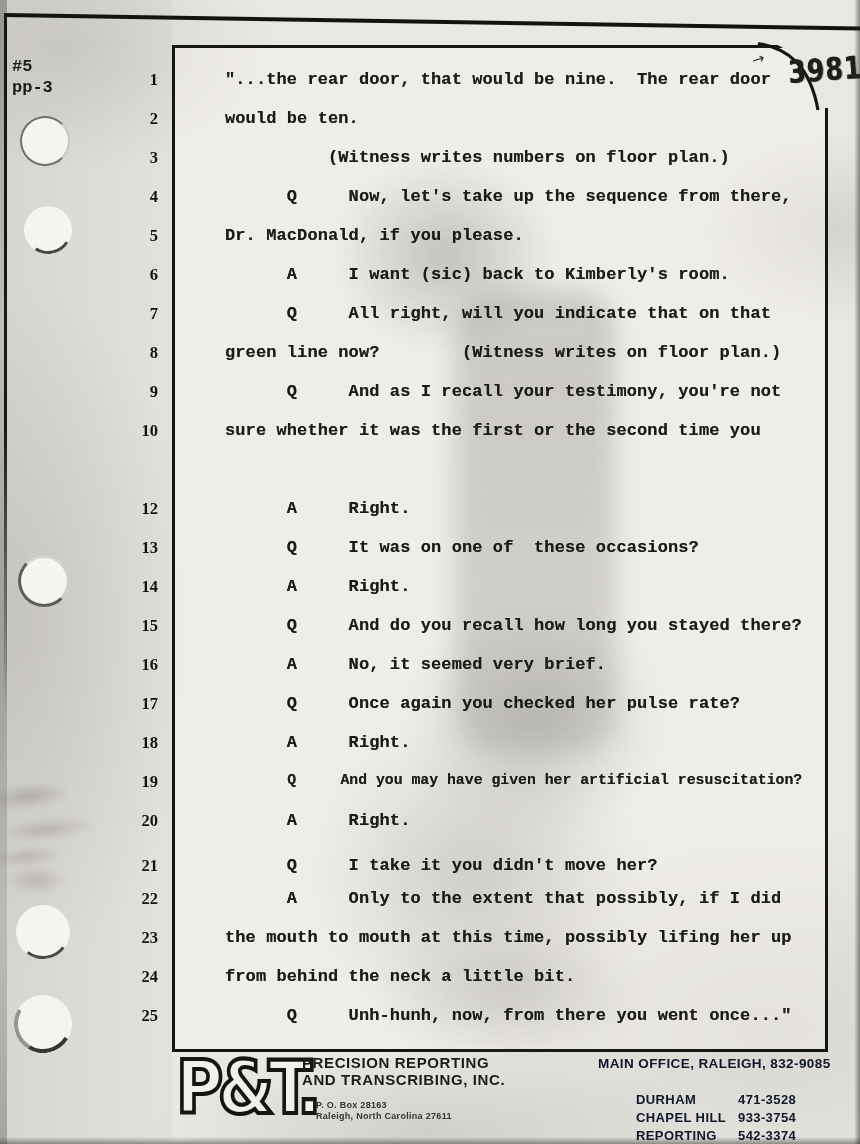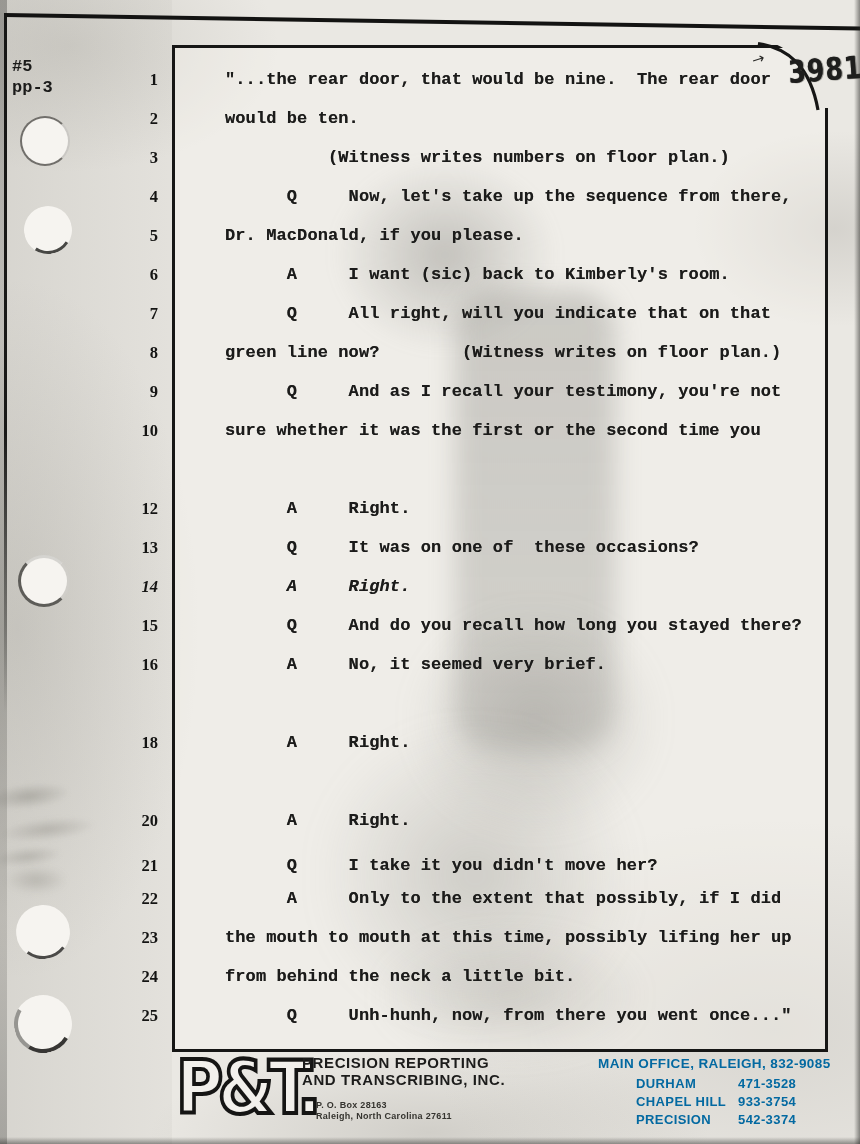--- a/index.html
+++ b/index.html
@@ -106,23 +106,23 @@
     font-family:"DejaVu Sans",sans-serif;font-weight:800;font-size:70px;line-height:74px;
     color:#f2f0ec;-webkit-text-stroke:4px #151514;letter-spacing:-6px;
     transform:scale(.92,1.04);transform-origin:left top;}
   .company{position:absolute;left:302px;top:6px;
     font-family:"Liberation Sans",sans-serif;font-weight:700;font-size:15px;line-height:17px;
     color:#1c1c1b;letter-spacing:.6px;}
   .pobox{position:absolute;left:316px;top:52px;
     font-family:"Liberation Sans",sans-serif;font-weight:700;font-size:9px;line-height:11px;
     color:#35342f;letter-spacing:.3px;}
   .offices{position:absolute;left:598px;top:8px;width:240px;
-    font-family:"Liberation Sans",sans-serif;font-weight:700;color:#0369a1;}
+    font-family:"Liberation Sans",sans-serif;font-weight:700;color:#0f172a;}
   .main-office{font-size:13.5px;letter-spacing:.4px;white-space:nowrap;}
-  .office-rows{margin-top:4px;margin-left:38px;}
+  .office-rows{margin-top:20px;margin-left:38px;}
   .office-row{display:flex;font-size:13px;line-height:18px;letter-spacing:.4px;}
   .office-city{width:102px;}
   .office-phone{width:80px;}
 </style>
 </head>
 <body>
 
 <div class="page">
 
   <div class="left-margin-shade"></div>
@@ -200,35 +200,43 @@
         <span class="ltext">sure whether it was the first or the second time you</span>
       </div>
       <div class="tline" style="top: 499px;">
         <span class="lnum">12</span>
         <span class="ltext">      A     Right.</span>
       </div>
       <div class="tline" style="top: 538px;">
         <span class="lnum">13</span>
         <span class="ltext">      Q     It was on one of  these occasions?</span>
       </div>
-      <div class="tline" style="top: 577px; font-style: italic;">
+      <div class="tline" style="top: 577px;">
         <span class="lnum">14</span>
         <span class="ltext">      A     Right.</span>
       </div>
       <div class="tline" style="top: 616px;">
         <span class="lnum">15</span>
         <span class="ltext">      Q     And do you recall how long you stayed there?</span>
       </div>
       <div class="tline" style="top: 655px; padding-left: 39px;">
         <span class="lnum">16</span>
         <span class="ltext">      A     No, it seemed very brief.</span>
       </div>
+      <div class="tline" style="top: 694px;">
+        <span class="lnum">17</span>
+        <span class="ltext">      Q     Once again you checked her pulse rate?</span>
+      </div>
       <div class="tline" style="top: 733px;">
         <span class="lnum">18</span>
         <span class="ltext">      A     Right.</span>
+      </div>
+      <div class="tline condensed" style="top: 772px;">
+        <span class="lnum">19</span>
+        <span class="ltext">       Q     And you may have given her artificial resuscitation?</span>
       </div>
       <div class="tline" style="top: 811px;">
         <span class="lnum">20</span>
         <span class="ltext">      A     Right.</span>
       </div>
       <div class="tline" style="top: 856px;">
         <span class="lnum">21</span>
         <span class="ltext">      Q     I take it you didn't move her?</span>
       </div>
       <div class="tline" style="top: 889px;">
@@ -264,21 +272,21 @@
       <div class="office-rows" id="office-rows">
           <div class="office-row">
             <span class="office-city">DURHAM</span>
             <span class="office-phone">471-3528</span>
           </div>
           <div class="office-row">
             <span class="office-city">CHAPEL HILL</span>
             <span class="office-phone">933-3754</span>
           </div>
           <div class="office-row">
-            <span class="office-city">PRECISION</span>
+            <span class="office-city">REPORTING</span>
             <span class="office-phone">542-3374</span>
           </div>
         </div>
     </div>
   </div>
 
   <div class="edge-left"></div>
   <div class="edge-right"></div>
   <div class="edge-bottom"></div>
 </div>

